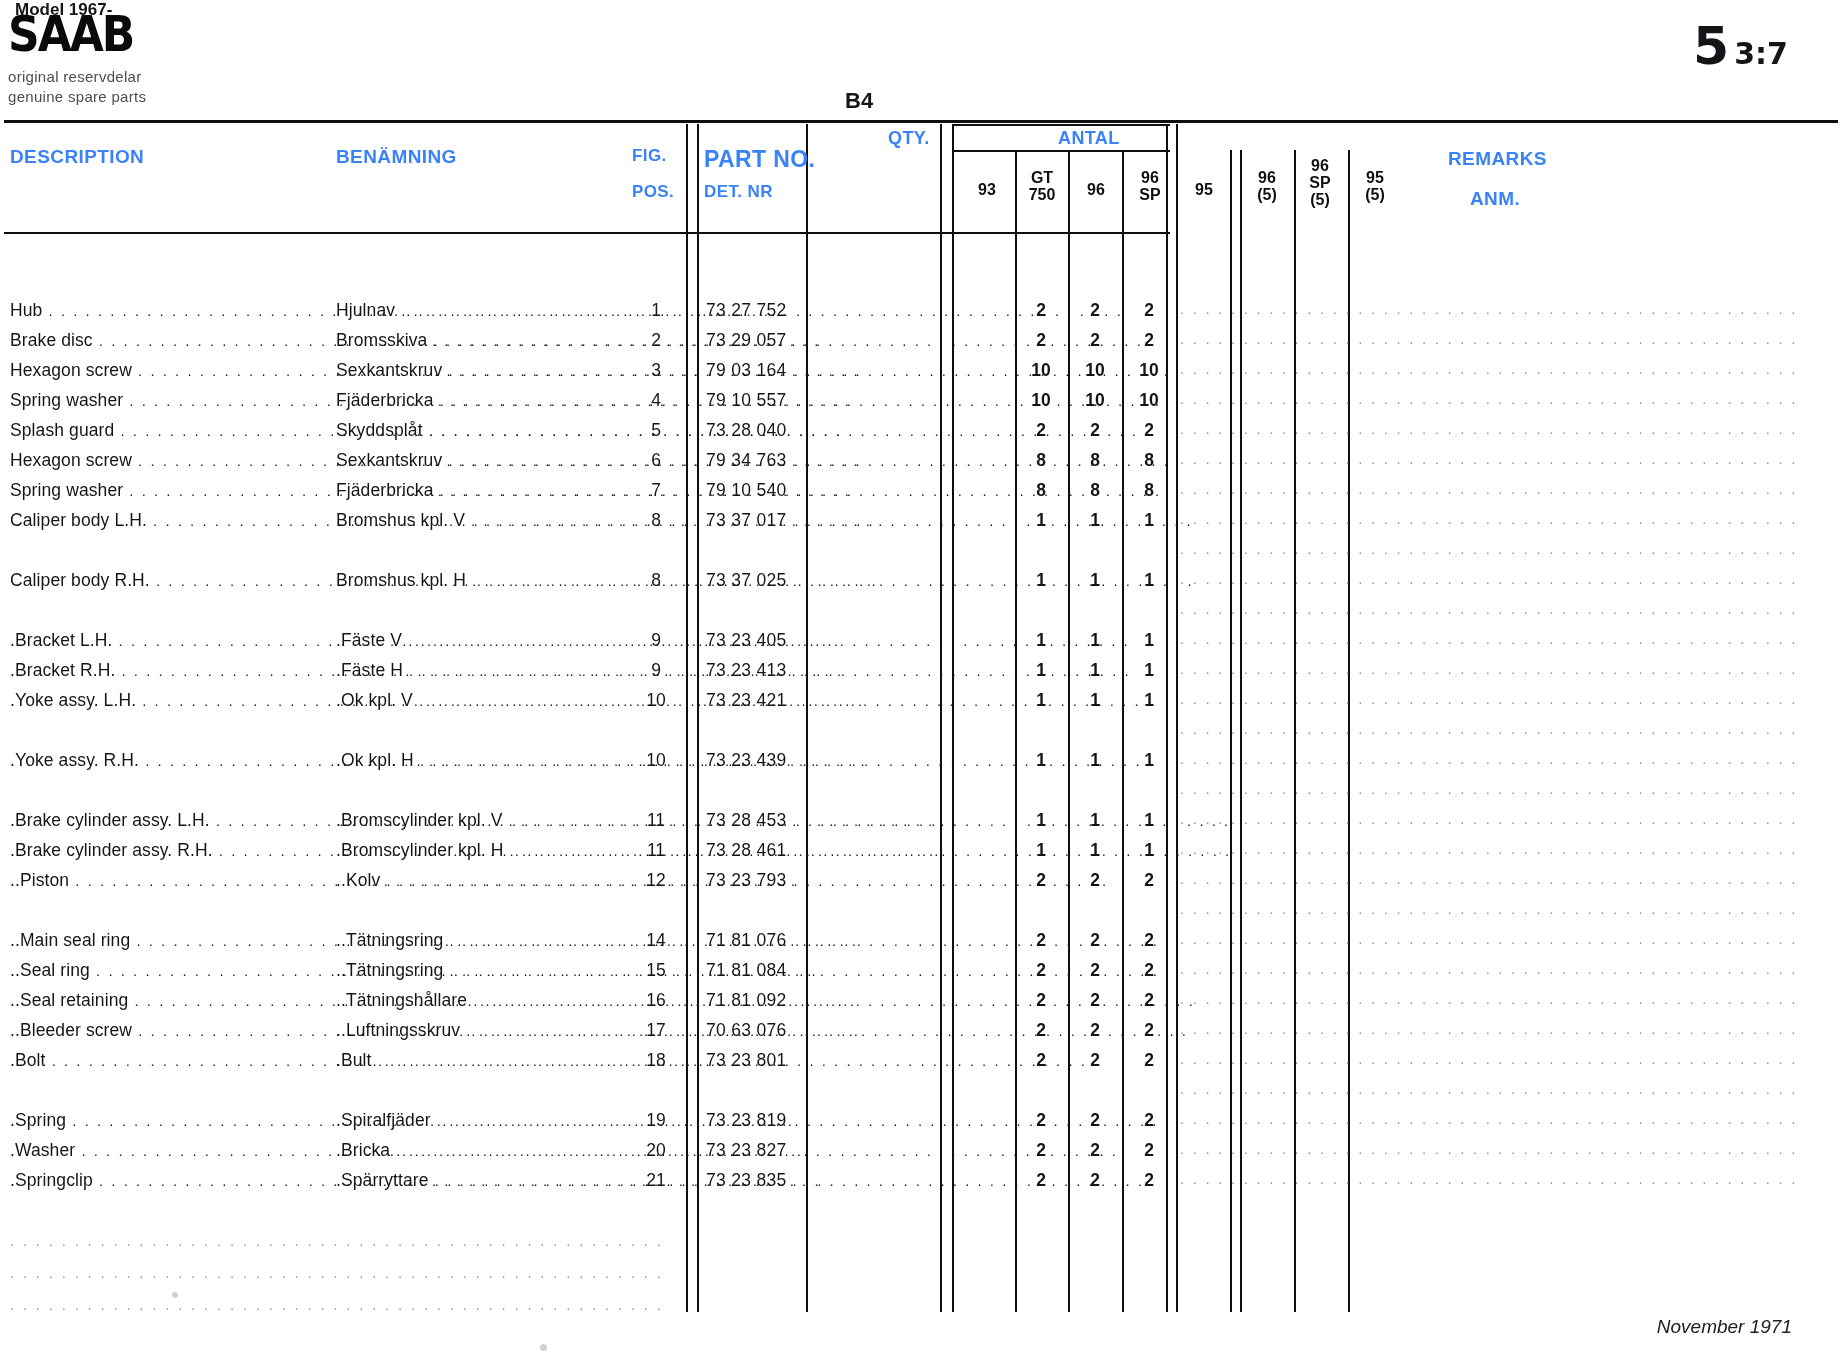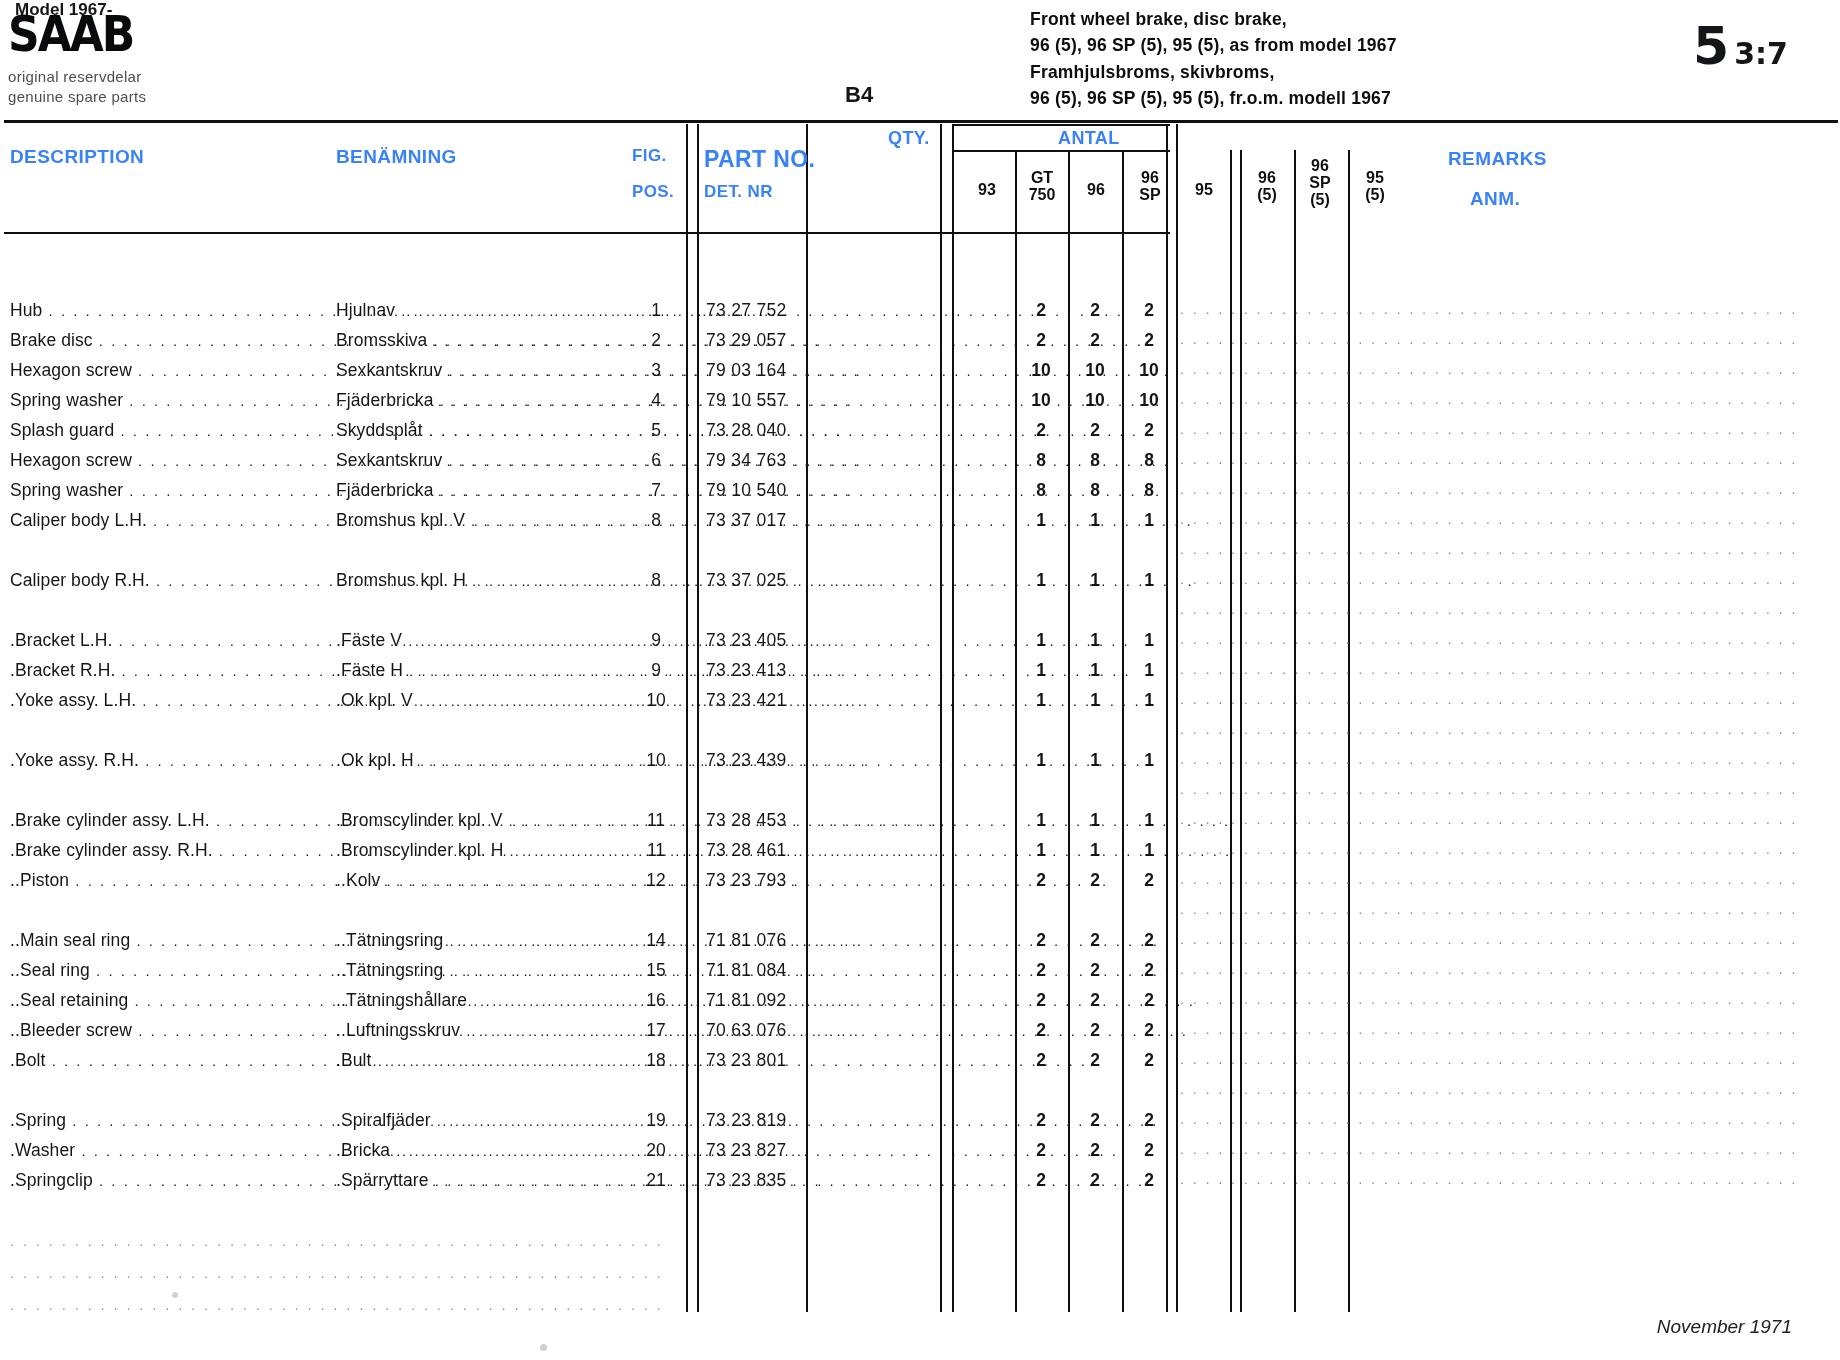--- a/index.html
+++ b/index.html
@@ -52,21 +52,21 @@
     font-weight: 700;
     font-size: 17.5px;
     line-height: 1.5;
     color: #0d0f12;
     letter-spacing: 0.2px;
   }
   .header-center .ln { white-space: nowrap; }
   .b4 {
     position: absolute;
     left: 845px;
-    top: 82px;
+    top: 88px;
     font-weight: 700;
     font-size: 22px;
   }
   .page-num {
     position: absolute;
     right: 52px;
     top: 16px;
     font-weight: 700;
     font-family: "DejaVu Sans", sans-serif;
   }
@@ -236,26 +236,20 @@
 <div class="page">
 
   <div class="logo-block">
     <div class="logo-word">SAAB</div>
     <div class="logo-sub">
       <div>original reservdelar</div>
       <div>genuine spare parts</div>
     </div>
   </div>
 
-  <div class="header-center">
-    <div class="ln">Front wheel brake, disc brake,</div>
-    <div class="ln">96 (5), 96 SP (5), 95 (5), as from model 1967</div>
-    <div class="ln">Framhjulsbroms, skivbroms,</div>
-    <div class="ln">96 (5), 96 SP (5), 95 (5), fr.o.m. modell 1967</div>
-  </div>
 
   <div class="b4">B4</div>
 
   <div class="page-num">
     <span class="big">5</span><span class="small">3:7</span>
   </div>
 
   <div class="rule hrule-top"></div>
   <div class="rule hrule-head"></div>
   <div class="h-qty"></div>

